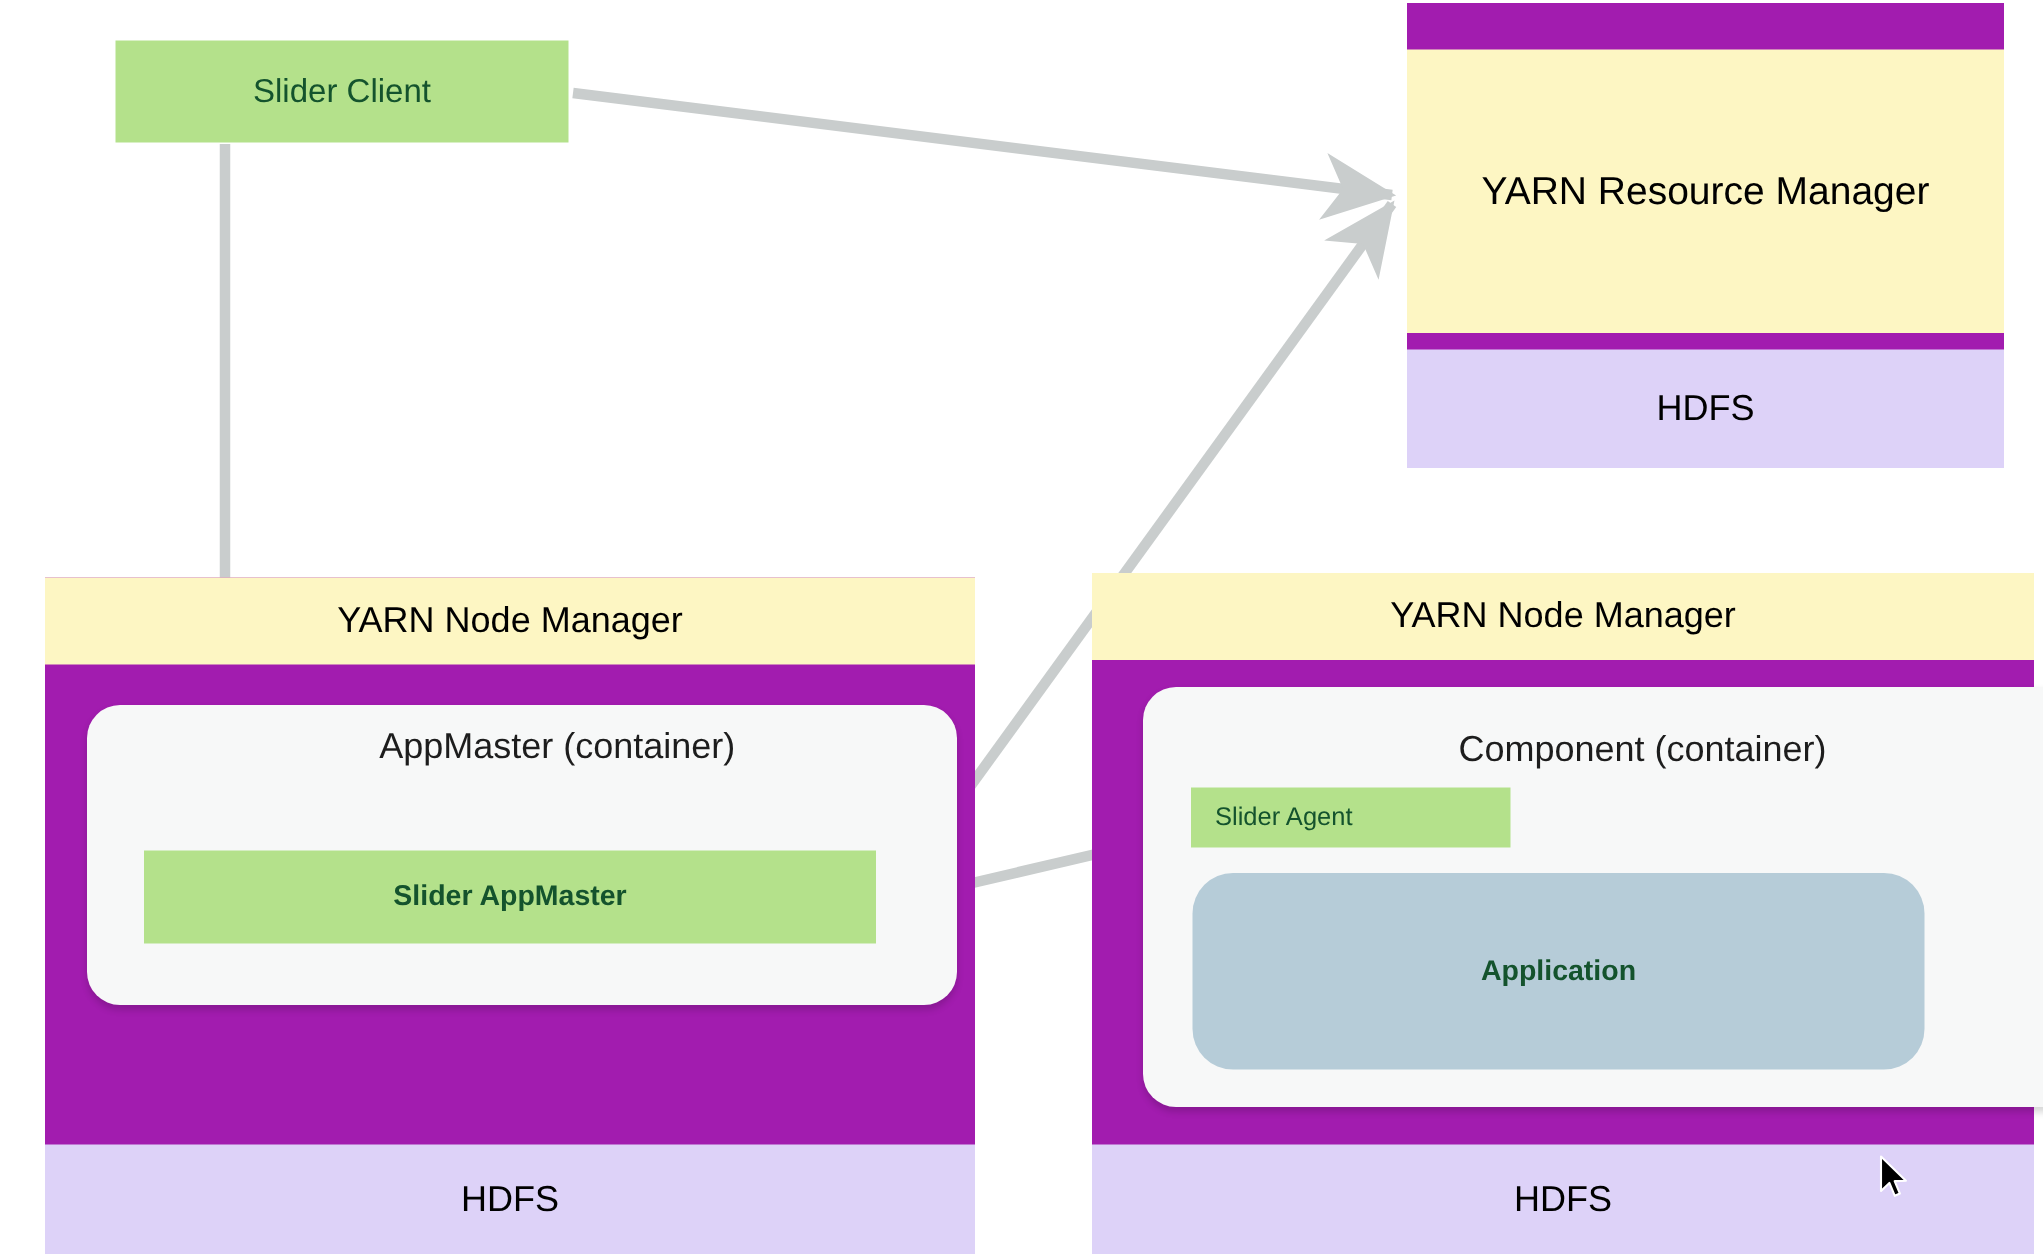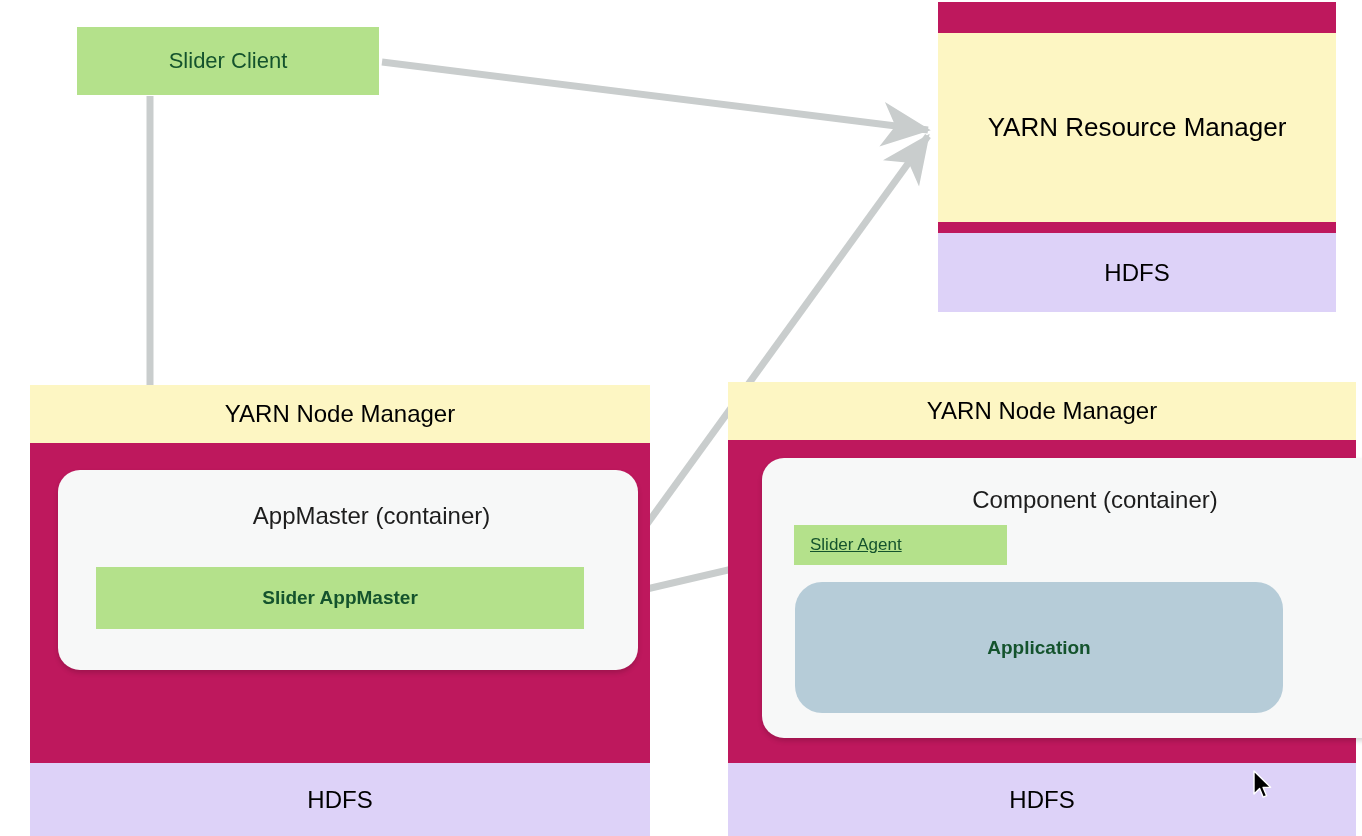--- a/index.html
+++ b/index.html
@@ -34,21 +34,21 @@
   
   .band-yellow { background: #fdf6c3; }
   .band-purple { background: #ddd2f8; }
   .box-green   { background: #b4e18b; }
   .box-steel   { background: #b6ccd8; }
 
   
   .stack {
     position: absolute;
     box-sizing: border-box;
-    background: #be185d;
+    background: #a21caf;
   }
   .stack-band {
     position: absolute;
     left: 0;
     right: 0;
     display: flex;
     align-items: center;
     justify-content: center;
     box-sizing: border-box;
   }
@@ -144,41 +144,41 @@
     <div class="stack-band band-yellow t-24" style="top:0px; height:58px;">
       <span>YARN Node Manager</span>
     </div>
 
     <div class="stack-band band-purple t-24" style="top:378px; height:73px;">
       <span>HDFS</span>
     </div>
   </div>
 
   <div class="card" style="left:58px; top:470px; width:580px; height:200px;">
-    <div class="card-title t-24" style="top:32px;padding-left:47px;">AppMaster (container)</div>
+    <div class="card-title t-24" style="top:14px;padding-left:47px;">AppMaster (container)</div>
     <div class="node box-green t-19" style="left:38px; top:97px; width:488px; height:62px;">
       <span>Slider AppMaster</span>
     </div>
   </div>
 
   <div class="stack" style="left:728px; top:382px; width:628px; height:454px;">
 
     <div class="stack-band band-yellow t-24" style="top:0px; height:58px;">
       <span>YARN Node Manager</span>
     </div>
 
     <div class="stack-band band-purple t-24" style="top:381px; height:73px;">
       <span>HDFS</span>
     </div>
   </div>
 
   <div class="card" style="left:762px; top:458px; width:666px; height:280px;">
     <div class="card-title t-24" style="top:28px;">Component (container)</div>
 
-    <div class="node box-green t-17" style="left:32px; top:67px; width:213px; height:40px; justify-content:flex-start; padding-left:16px;text-decoration:underline;">
+    <div class="node box-green t-17" style="left:32px; top:67px; width:213px; height:40px; justify-content:flex-start; padding-left:16px;">
       <span>Slider Agent</span>
     </div>
 
     <div class="node box-steel t-19" style="left:33px; top:124px; width:488px; height:131px;border-radius:27px;">
       <span>Application</span>
     </div>
   </div>
 
   <div id="cursor" style="left:1252px; top:770px;">
     <svg width="22" height="32" viewBox="0 0 22 32" xmlns="http://www.w3.org/2000/svg">

